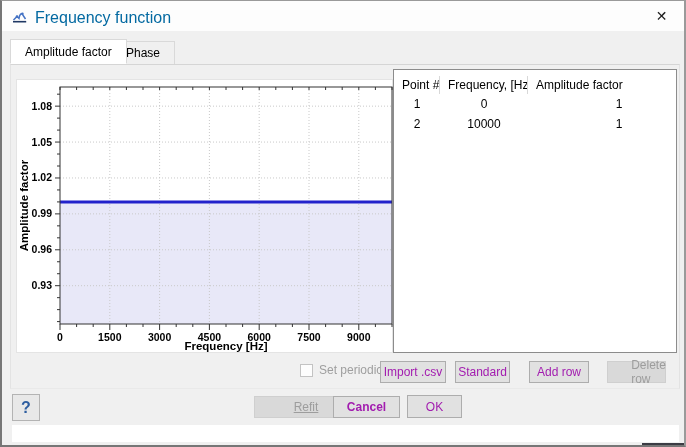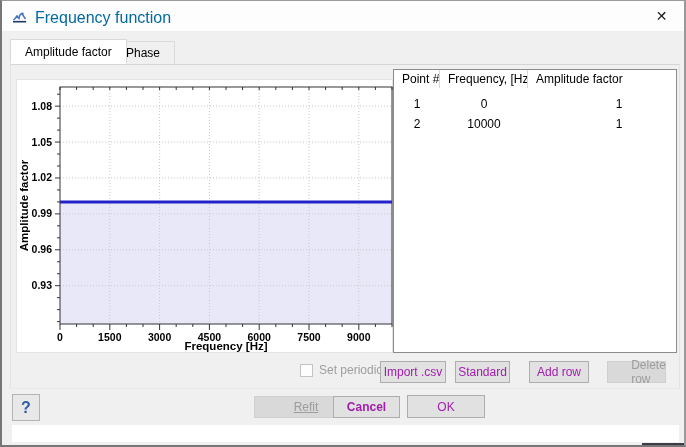--- a/index.html
+++ b/index.html
@@ -30,21 +30,21 @@
     border-right:1px solid #e3e3e3; border-bottom:1px solid #e9e9e9; z-index:2; }
 
   
   .chart-box { position:absolute; left:14px; top:78px; width:377px; height:274px;
     background:#ffffff; border:1px solid #e4e4e4; z-index:4; }
   .chart-box svg { display:block; }
 
   
   .table-box { position:absolute; left:391px; top:68px; width:284px; height:284px;
     background:#ffffff; border:1px solid #8c8c8c; z-index:4; overflow:hidden; }
-  .thead { display:flex; height:24px; align-items:flex-start; }
+  .thead { display:flex; height:24px; align-items:flex-end; }
   .th { padding-left:8px; font-size:12px; color:#000; white-space:nowrap; overflow:hidden; }
   .th.c1 { width:46px; border-right:1px solid #d8d8d8; height:18px; line-height:18px; }
   .th.c2 { width:88px; border-right:1px solid #d8d8d8; height:18px; line-height:18px; }
   .th.c3 { width:146px; height:18px; line-height:18px; }
   .trow { display:flex; height:20px; align-items:center; }
   .td { text-align:center; font-size:12px; }
   .td.c1 { width:46px; } .td.c2 { width:88px; } .td.c3 { width:146px; padding-left:36px; }
 
   
   .chk-row { position:absolute; left:298px; top:362px; display:flex; align-items:center; z-index:5; }
@@ -57,21 +57,21 @@
 
   #btn-import { left:378px; top:360px; width:66px; height:22px; }
   #btn-standard { left:453px; top:360px; width:55px; height:22px; }
   #btn-addrow { left:527px; top:360px; width:60px; height:22px; }
   #btn-delrow { left:605px; top:360px; width:59px; height:22px; }
 
   #btn-help { left:10px; top:393px; width:28px; height:27px; background:#e8e8e8; border:1px solid #b3b3b3;
     font-size:16px; font-weight:bold; color:#2d5d9f; }
   #btn-refit { left:252px; top:395px; width:80px; height:22px;text-decoration:underline; }
   #btn-cancel { left:331px; top:395px; width:67px; height:22px;font-weight:bold; }
-  #btn-ok { left:405px; top:394px; width:78px; height:23px; }
+  #btn-ok { left:405px; top:394px; width:55px; height:23px; }
 
   
   .statusbar { position:absolute; left:10px; top:424px; width:667px; height:17px; background:#ffffff; z-index:5; }
   .bg-window-fragment { position:absolute; left:640px; top:442px; width:46px; height:5px; background:#3c3c44; z-index:6; }
 </style>
 </head>
 <body>
 
 <div class="window">
 

